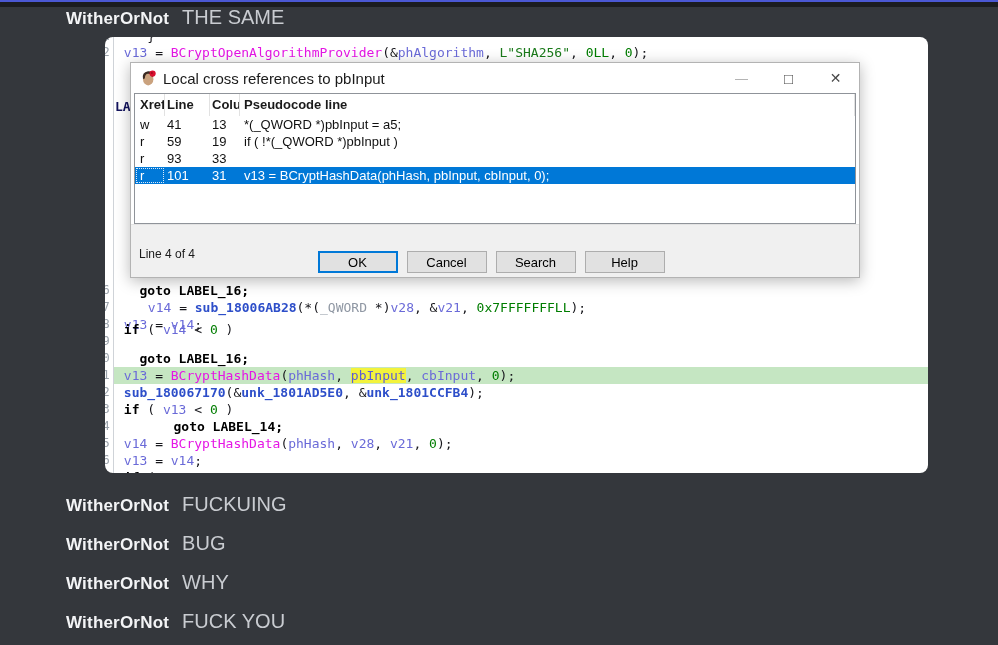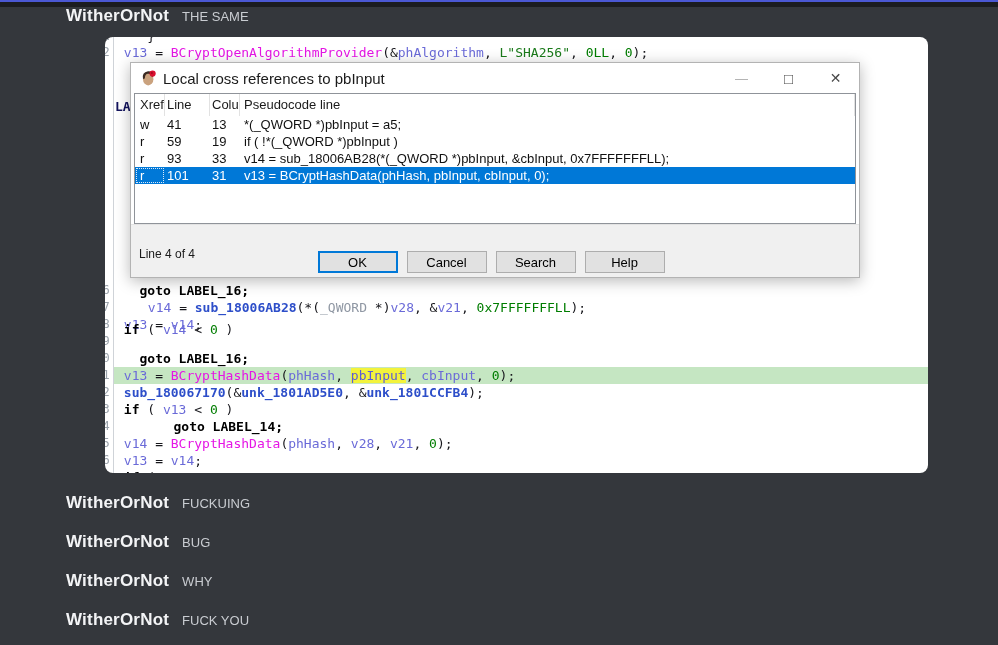--- a/index.html
+++ b/index.html
@@ -5,21 +5,21 @@
   html,body{margin:0;padding:0;}
   body{
     width:998px;height:645px;overflow:hidden;position:relative;
     background:#34373c;
     font-family:"Liberation Sans",sans-serif;
   }
   
   .top-strip{position:absolute;left:0;top:0;width:998px;height:7px;background:#1b1c20;border-top:2px solid #4b58d4;box-sizing:border-box;}
   .msg{position:absolute;left:66px;height:24px;display:flex;align-items:baseline;gap:13px;white-space:nowrap;}
   .msg-user{font-size:17px;font-weight:bold;color:#f3f4f6;letter-spacing:.2px;}
-  .msg-text{font-size:13px;color:#c9ccd1;}
+  .msg-text{font-size:20px;color:#c9ccd1;}
   .m0{top:6px;} .m1{top:493px;} .m2{top:532px;} .m3{top:571px;} .m4{top:610px;}
 
   
   .attachment{position:absolute;left:105px;top:37px;width:823px;height:436px;background:#ffffff;border-radius:8px;overflow:hidden;}
   .gutter{position:absolute;left:0;top:0;bottom:0;width:8px;border-right:1px solid #cfd3d8;}
   .gnum{position:absolute;left:-5px;width:12px;text-align:center;font:12px/17px "DejaVu Sans Mono",monospace;color:#99a1aa;}
   .code-line{position:absolute;left:0;right:0;padding-left:11px;white-space:pre;font:13px/17px "DejaVu Sans Mono",monospace;color:#17171c;}
   .hl-band{position:absolute;left:9px;right:0;height:17px;background:#c5e6c2;}
   .kw{color:#000000;font-weight:bold;}
   .v{color:#6a6ad8;}
@@ -34,21 +34,21 @@
   
   .dialog{position:absolute;left:25px;top:25px;width:730px;height:216px;background:#fff;border:1px solid #b3b3b3;box-sizing:border-box;box-shadow:0 3px 14px rgba(0,0,0,.28);z-index:5;}
   .titlebar{position:absolute;left:0;top:0;right:0;height:30px;display:flex;align-items:center;}
   .title-icon{width:16px;height:16px;margin:0 6px 0 10px;flex:0 0 auto;}
   .title-text{font-size:15px;color:#1a1a1a;white-space:nowrap;}
   .win-controls{position:absolute;right:0;top:0;height:30px;display:flex;}
   .wc{width:47px;height:30px;display:flex;align-items:center;justify-content:center;font-size:14px;color:#4a4a4a;cursor:default;}
   .wc.min{color:#ababab;font-size:13px;}
   .wc.max{font-size:15px;}
   .listarea{position:absolute;left:3px;right:3px;top:30px;bottom:53px;border:1px solid #8f9399;background:#fff;overflow:hidden;font-size:13px;}
-  .thead{display:flex;height:22px;line-height:22px;color:#1a1a1a;}
+  .thead{display:flex;height:22px;line-height:22px;color:#1a1a1a;font-weight:bold;}
   .th{overflow:hidden;white-space:nowrap;border-right:1px solid #e2e2e2;box-sizing:border-box;}
   .c-xref{width:30px;padding-left:5px;flex:0 0 auto;}
   .c-line{width:45px;padding-left:2px;flex:0 0 auto;}
   .c-col{width:30px;padding-left:2px;flex:0 0 auto;}
   .c-text{flex:1;padding-left:4px;white-space:pre;}
   .trow{display:flex;height:17px;line-height:17px;color:#111;}
   .trow .c-xref,.trow .c-line,.trow .c-col,.trow .c-text{overflow:hidden;white-space:pre;box-sizing:border-box;}
   .trow.selected{background:#0078d7;color:#fff;}
   .trow.selected .c-xref{outline:1px dotted #dbe9f7;outline-offset:-2px;}
   .statusbar{position:absolute;left:0;right:0;bottom:0;height:53px;background:#f0f0f0;border-top:1px solid #e3e3e3;box-sizing:border-box;}
@@ -124,21 +124,20 @@
           <div class="trow">
             <span class="c-xref">r</span>
             <span class="c-line">59</span>
             <span class="c-col">19</span>
             <span class="c-text">if ( !*(_QWORD *)pbInput )</span>
           </div>
           <div class="trow">
             <span class="c-xref">r</span>
             <span class="c-line">93</span>
             <span class="c-col">33</span>
-            <span class="c-text">v14 = sub_18006AB28(*(_QWORD *)pbInput, &amp;cbInput, 0x7FFFFFFFLL);</span>
           </div>
           <div class="trow selected">
             <span class="c-xref">r</span>
             <span class="c-line">101</span>
             <span class="c-col">31</span>
             <span class="c-text">v13 = BCryptHashData(phHash, pbInput, cbInput, 0);</span>
           </div>
         </div>
     </div>
 

